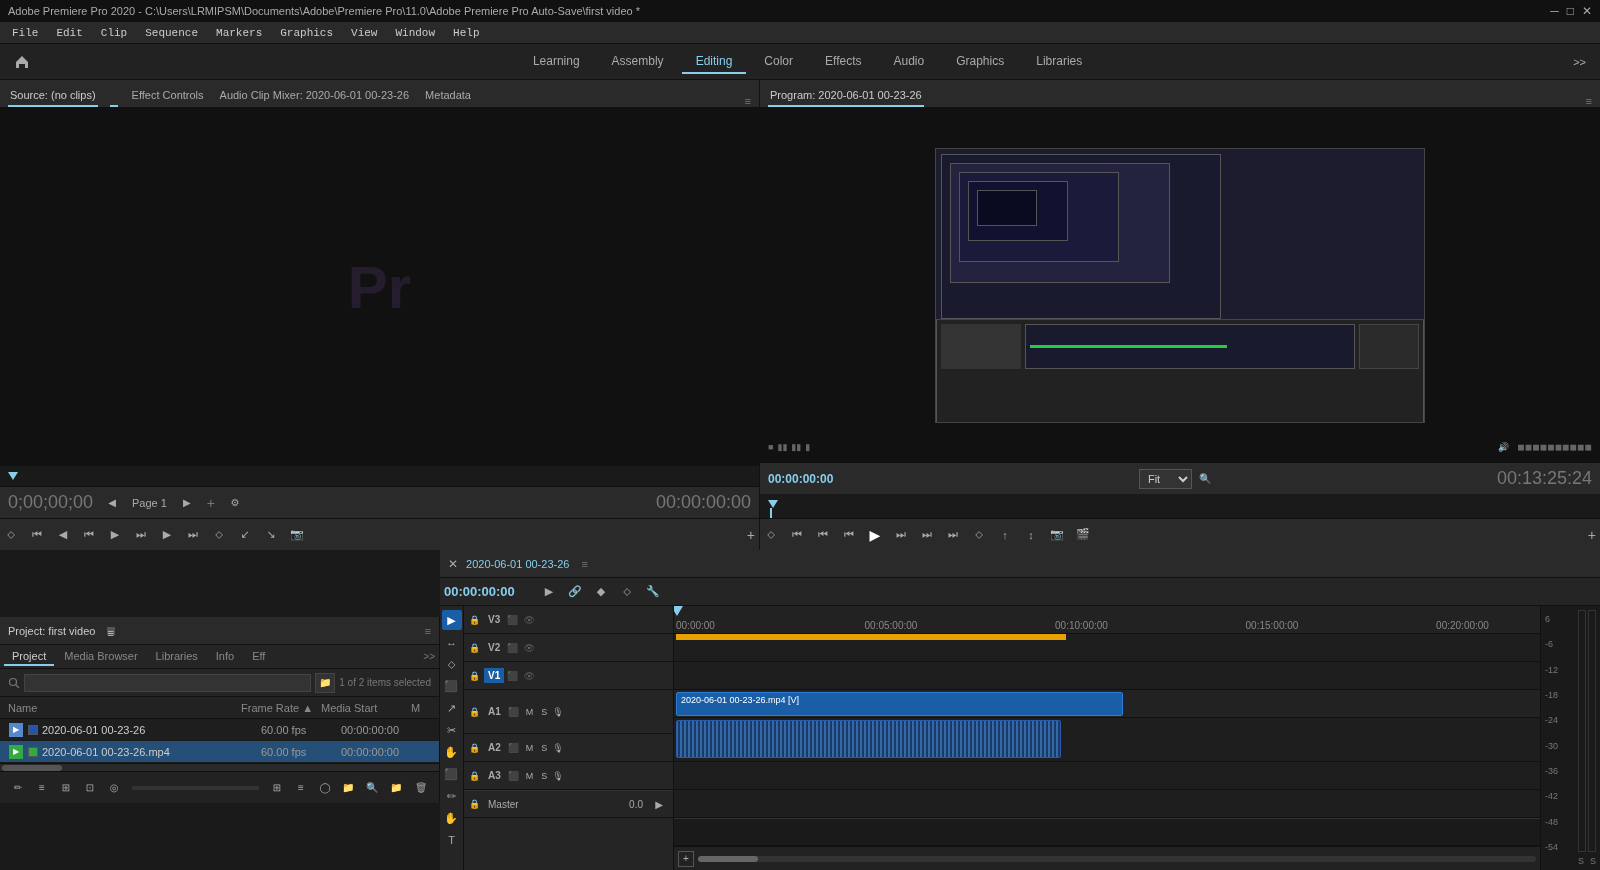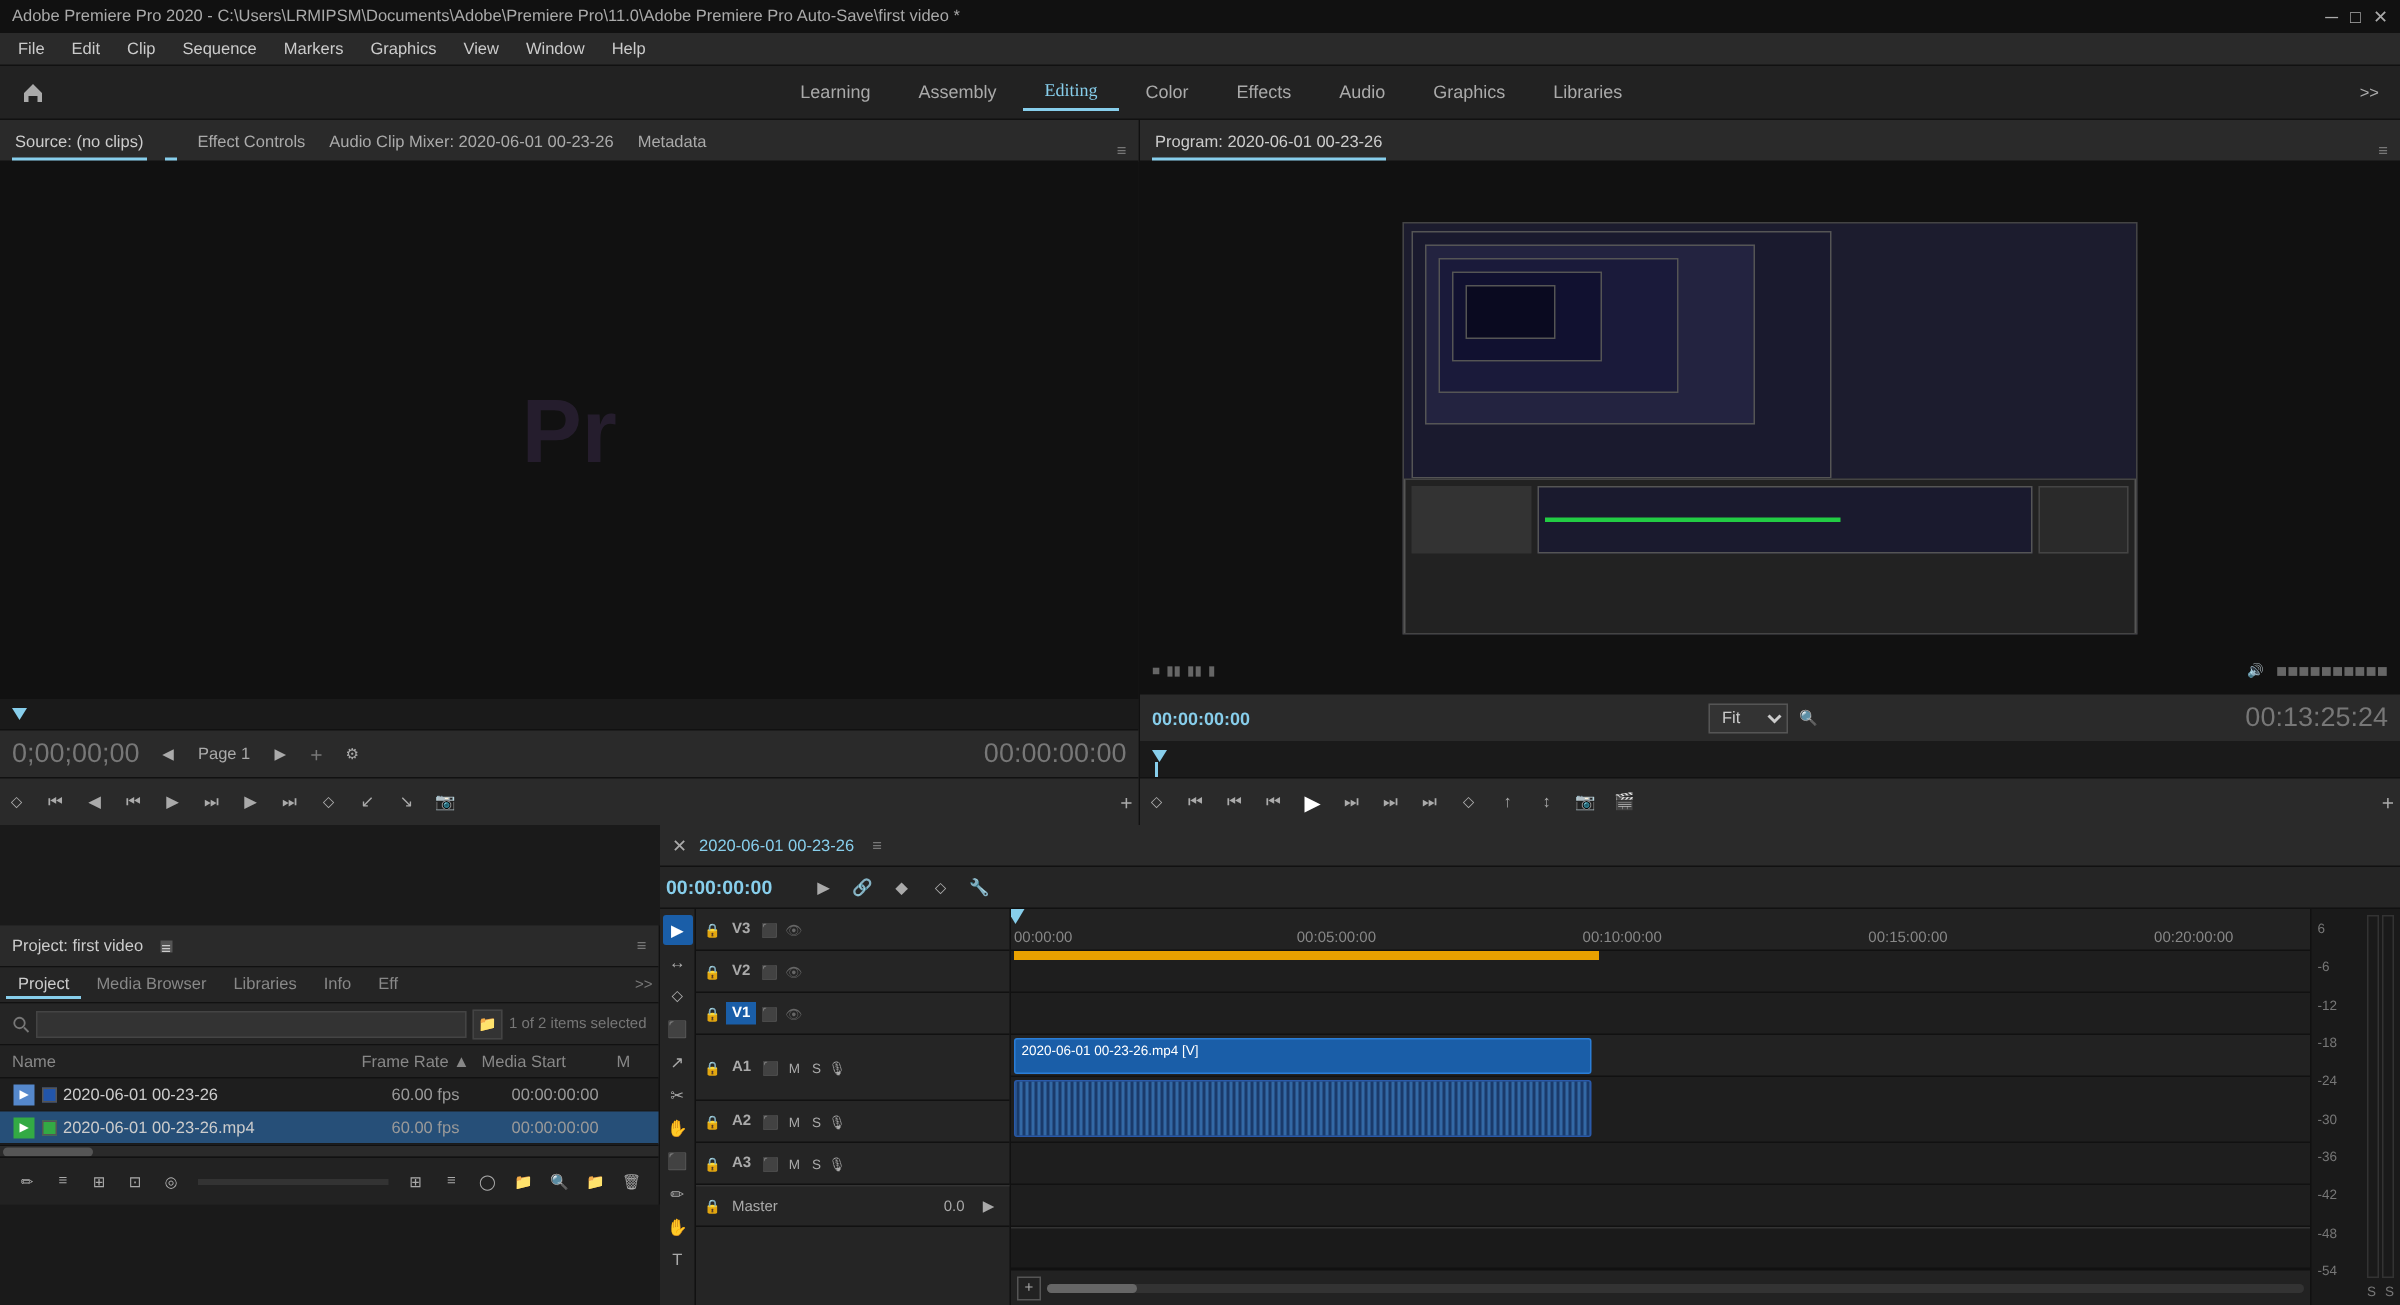--- a/index.html
+++ b/index.html
@@ -36,20 +36,21 @@
       align-items: center;
       padding: 0 4px;
       gap: 2px;
       border-bottom: 1px solid #111;
     }
     .menu-item {
       padding: 2px 8px;
       cursor: pointer;
       color: #ccc;
       font-size: 11px;
+      font-family: Liberation Mono, monospace;
     }
 
     
     #top-nav {
       height: 36px;
       background: #222;
       display: flex;
       align-items: center;
       padding: 0 8px;
       border-bottom: 1px solid #111;
@@ -74,21 +75,20 @@
     .nav-item {
       padding: 4px 14px;
       font-size: 12px;
       color: #aaa;
       cursor: pointer;
       border-bottom: 2px solid transparent;
     }
     .nav-item.active {
       color: #87ceeb;
       border-bottom: 2px solid #87ceeb;
-      font-family: Liberation Serif, serif;
     }
     .nav-more {
       color: #aaa;
       cursor: pointer;
       padding: 4px 6px;
     }
 
     
     #main {
       display: flex;
@@ -1100,21 +1100,21 @@
 
           <div class="work-area-bar" style="left:2px;width:390px;"></div>
 
           <div class="tracks-area" style="display:flex;flex-direction:column;">
 
             <div class="track-row" style="height:28px;background:#1e1e1e;"></div>
 
             <div class="track-row" style="height:28px;background:#1e1e1e;"></div>
 
             <div class="track-row" style="height:28px;background:#222;position:relative;">
-              <div class="clip-block" style="left:2px;width:385px;">
+              <div class="clip-block" style="left:2px;width:447px;">
                 <div class="clip-label">2020-06-01 00-23-26.mp4 [V]</div>
               </div>
             </div>
 
             <div class="track-row" style="height:44px;background:#1e1e1e;position:relative;">
               <div class="clip-block-audio" style="left:2px;width:385px;height:38px;">
                 <div class="audio-waveform" style="width:100%;height:100%;"></div>
               </div>
             </div>
 

